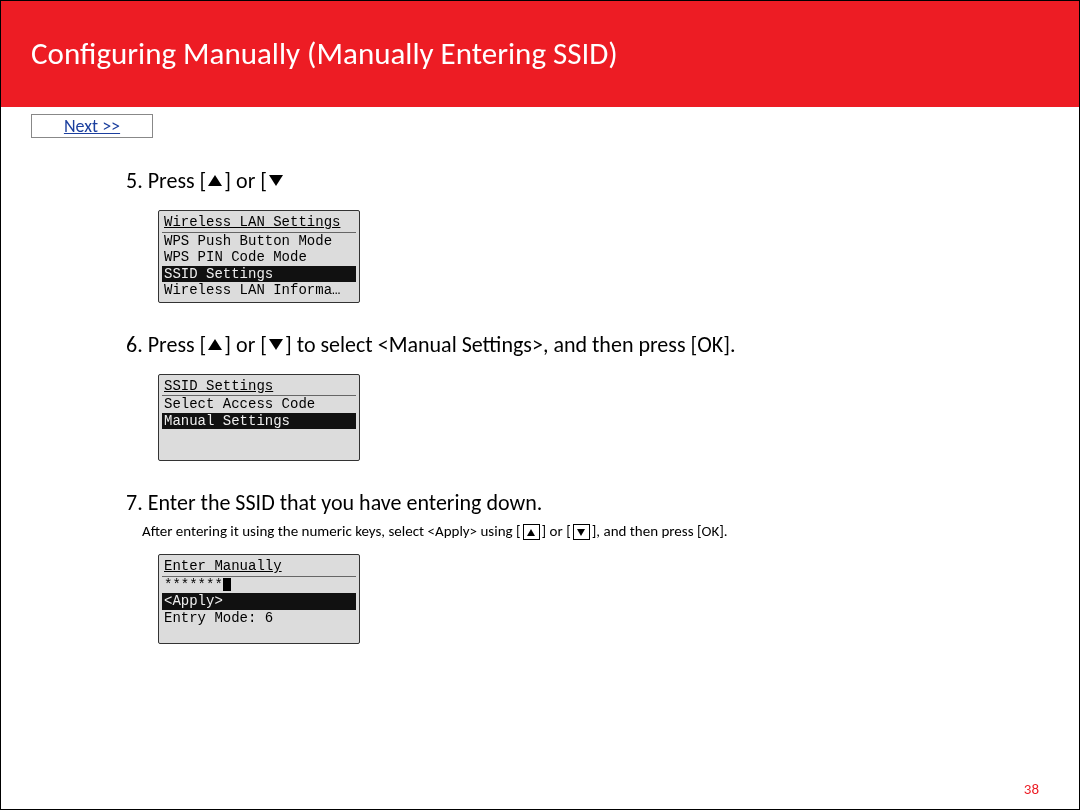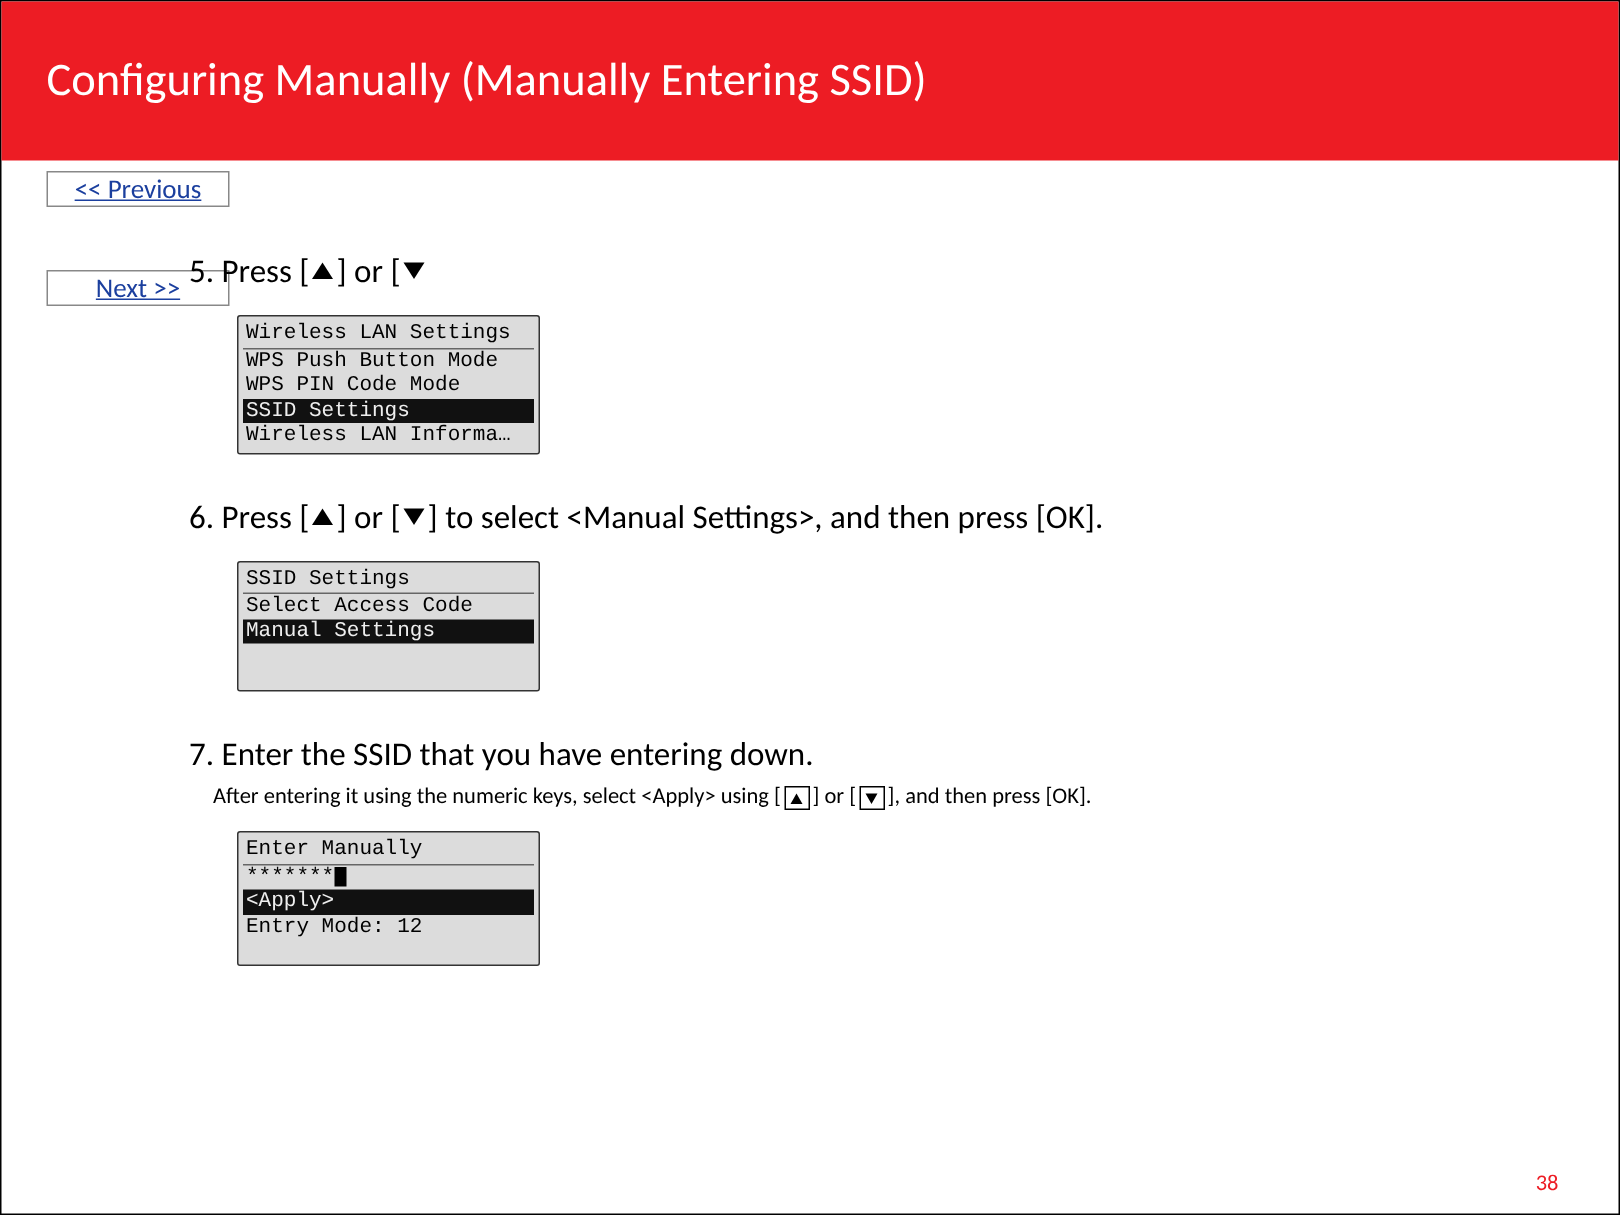--- a/index.html
+++ b/index.html
@@ -6,40 +6,39 @@
   .page{width:1080px;height:810px;position:relative;box-sizing:border-box;border:1px solid #000;}
   .header{background:#ed1c24;height:106px;padding-left:30px;display:flex;align-items:flex-start;flex-direction:column;}
   .title{color:#fff;font-size:31px;font-weight:400;margin-top:33px;flex:1;}
   .nav-btn{background:#fff;color:#1b3f9e;text-decoration:underline;font-size:18px;width:120px;height:36px;display:flex;align-items:center;justify-content:center;border:1px solid #888;margin-top:42px;margin-right:26px;cursor:pointer;}
   .body{padding:60px 110px 0 125px;}
   .step{font-size:22px;color:#000;margin:0 0 16px 0;display:flex;align-items:center;flex-wrap:wrap;}
   .arrow-up,.arrow-down{display:inline-block;width:0;height:0;border-left:7px solid transparent;border-right:7px solid transparent;margin:0 2px;vertical-align:middle;}
   .arrow-up{border-bottom:11px solid #000;}
   .arrow-down{border-top:11px solid #000;}
   .lcd{width:194px;border:1px solid #333;background:#dcdcdc;padding:3px 3px 3px 3px;margin:0 0 28px 32px;font-family:"Courier New",monospace;font-size:14px;line-height:1.18;color:#000;border-radius:2px;}
-  .lcd .hdr{border-bottom:1px solid #666;padding:0 2px 1px;white-space:nowrap;overflow:hidden;}
+  .lcd .hdr{border-bottom:1px solid #666;padding:0 2px 1px;white-space:nowrap;overflow:hidden;text-decoration:underline;}
   .lcd .row{padding:0 2px;white-space:nowrap;overflow:hidden;}
   .lcd .sel{background:#111;color:#eee;padding:0 2px;white-space:nowrap;overflow:hidden;}
   .lcd .blank{height:14px;}
   .lcd .stars{display:flex;align-items:center;padding:0 2px;}
   .lcd .cursor{display:inline-block;width:8px;height:13px;background:#000;}
   .subtext{font-size:15px;color:#000;margin:-10px 0 14px 16px;display:flex;align-items:flex-end;flex-wrap:wrap;}
   .subtext .box{display:inline-flex;align-items:center;justify-content:center;border:1px solid #000;width:15px;height:14px;margin:0 2px;}
   .subtext .box .arrow-up,.subtext .box .arrow-down{border-left-width:4px;border-right-width:4px;}
   .subtext .box .arrow-up{border-bottom-width:7px;}
   .subtext .box .arrow-down{border-top-width:7px;}
   .pagenum{position:absolute;bottom:11px;right:40px;color:#ed1c24;font-size:15px;}
 </style>
 </head>
 <body>
 
 <div class="page">
   <div class="header">
     <div class="title">Configuring Manually (Manually Entering SSID)</div>
-    <div class="nav-btn">&lt;&lt; Previous</div>
     <div class="nav-btn">Next &gt;&gt;</div>
   </div>
 
   <div class="body">
 
     <p class="step">
       <span>5.</span>&nbsp;
       <span>Press [</span>
       <span class="arrow-up"></span>
       <span>] or [</span>
@@ -84,20 +83,20 @@
         </span>
       <span>], and then press [OK].</span>
     </div>
     <div class="lcd">
       <div class="hdr">Enter Manually</div>
       <div class="stars">
         <span>*******</span>
           <span class="cursor"></span>
       </div>
       <div class="sel">&lt;Apply&gt;</div>
-      <div class="row">Entry Mode: 12</div>
+      <div class="row">Entry Mode: 6</div>
       <div class="blank"></div>
     </div>
 
   </div>
 
   <div class="pagenum">38</div>
 </div>
 
 </body></html>

